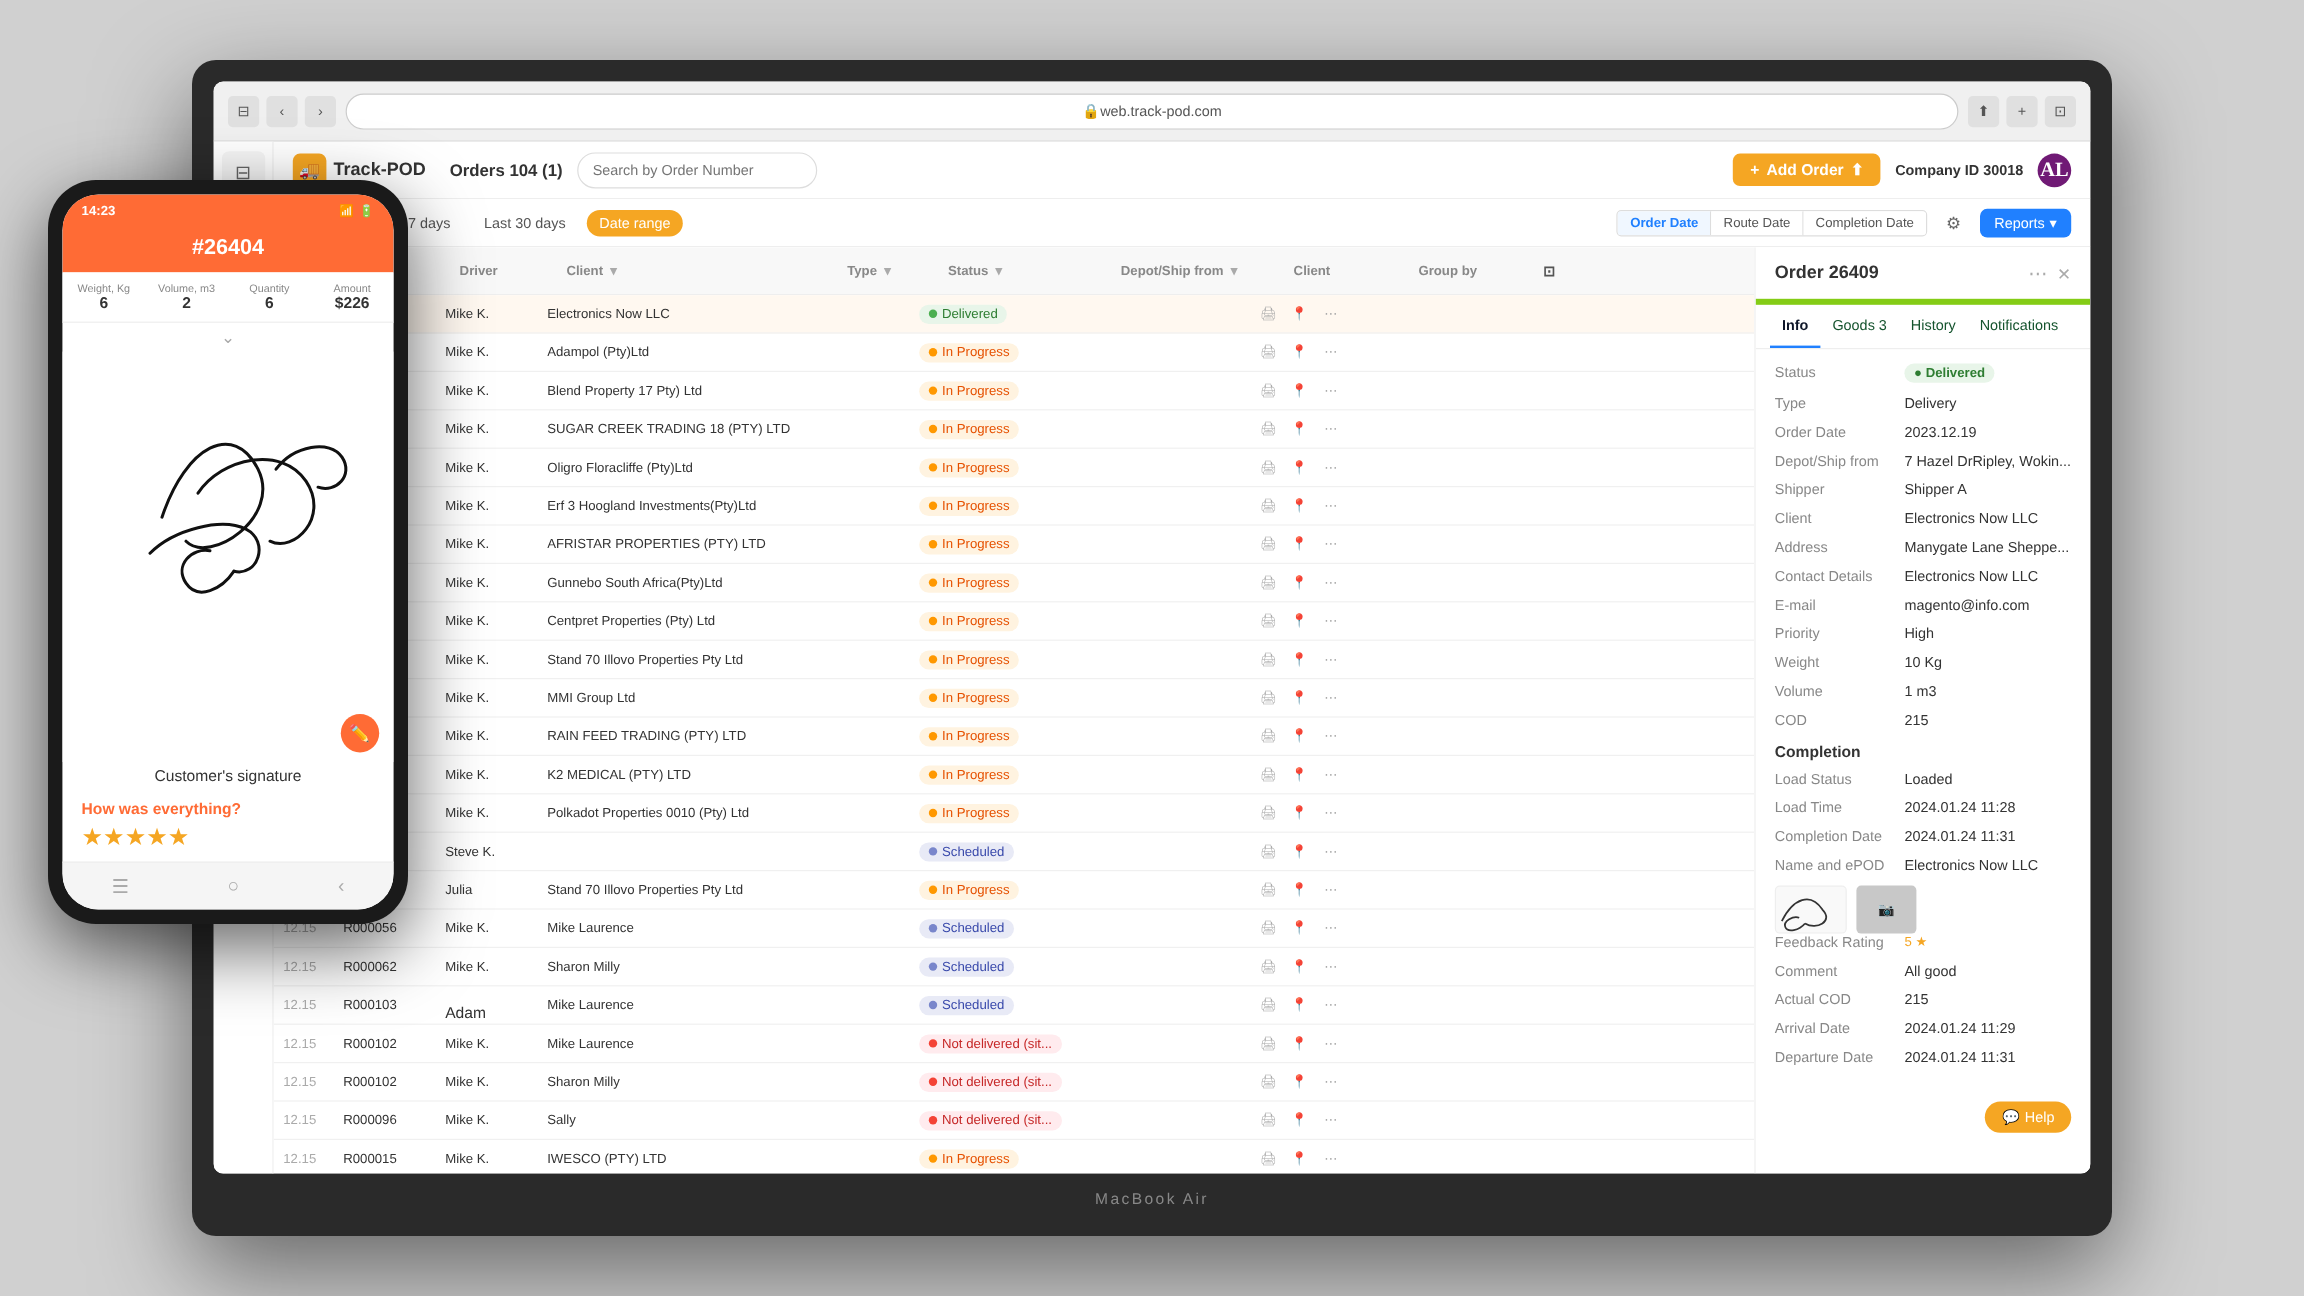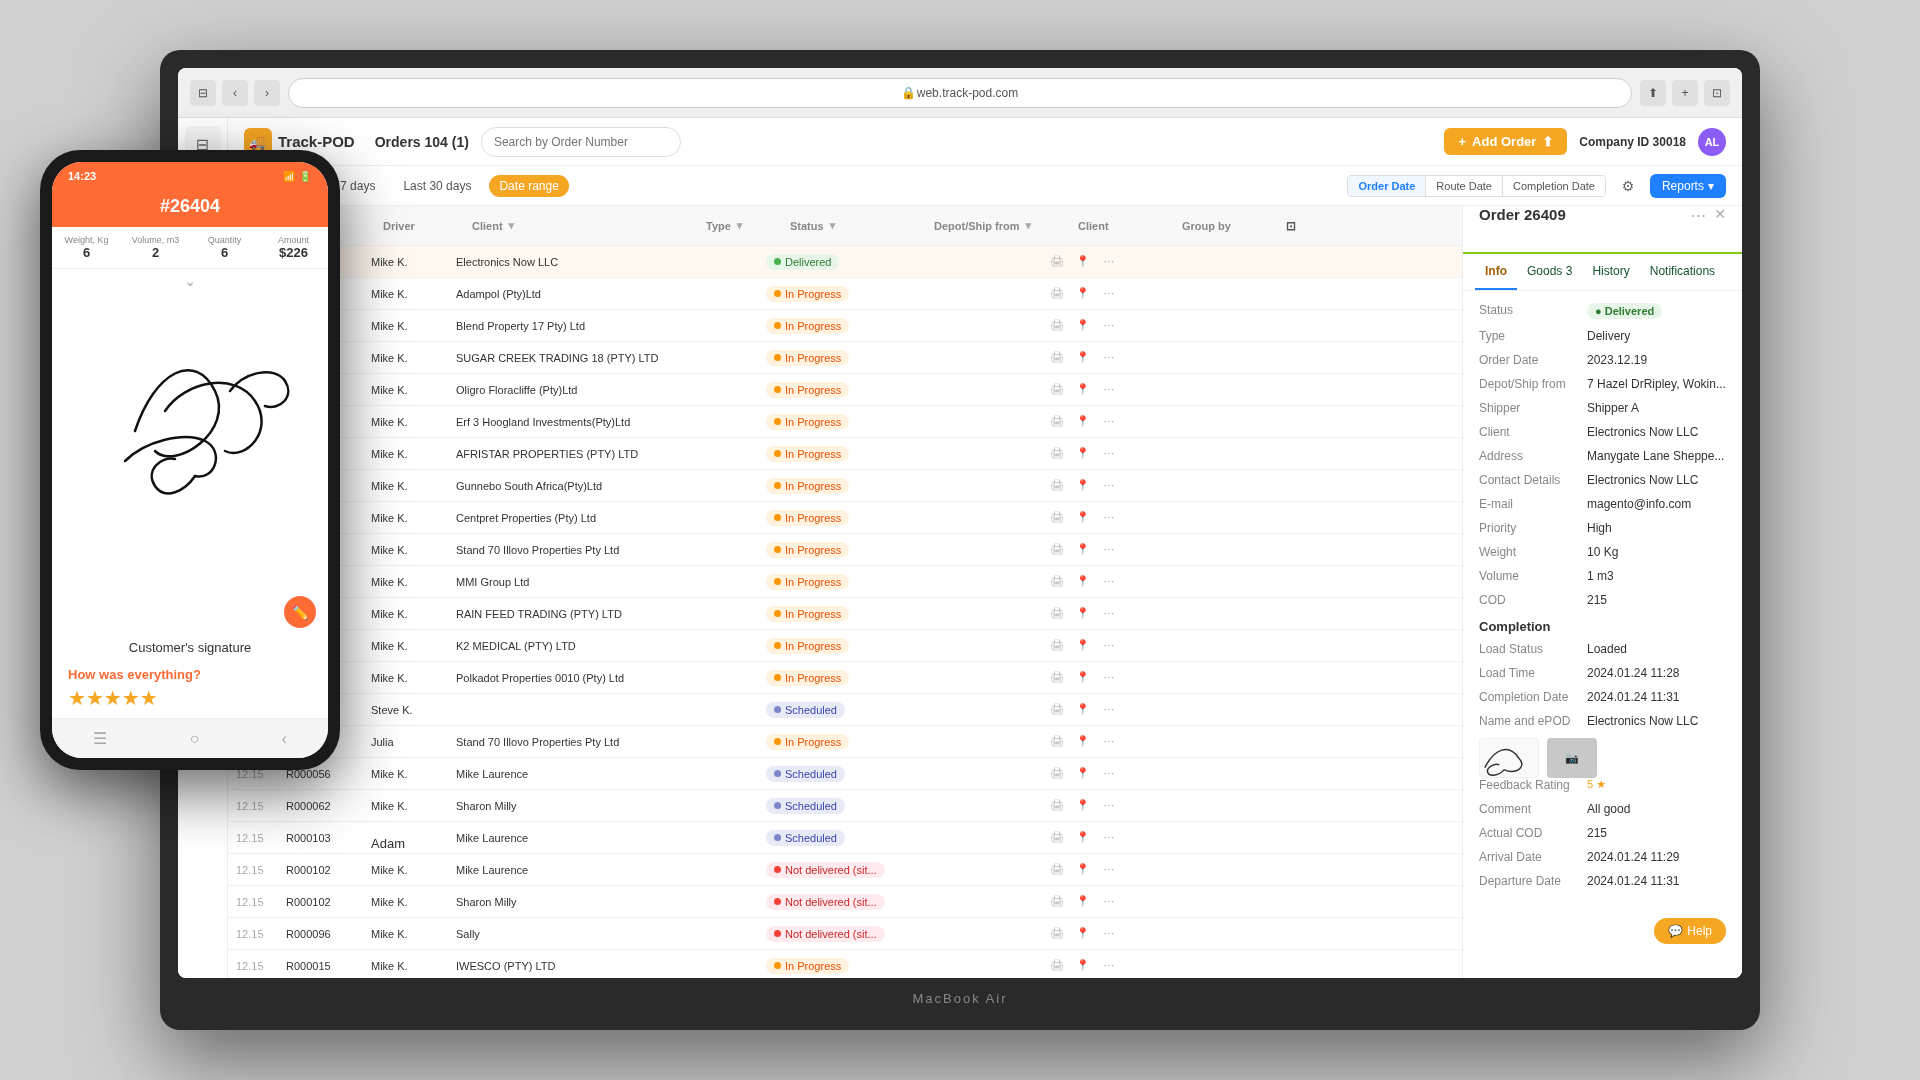--- a/index.html
+++ b/index.html
@@ -179,28 +179,29 @@
       font-size: 13px;
       font-weight: 600;
       cursor: pointer;
       display: flex;
       align-items: center;
       gap: 6px;
     }
     .avatar {
       width: 28px;
       height: 28px;
-      background: #8b5cf6;
+      background: #701a75;
       border-radius: 50%;
       display: flex;
       align-items: center;
       justify-content: center;
       color: white;
-      font-size: 11px;
+      font-size: 17px;
       font-weight: bold;
+      font-family: Liberation Serif, serif;
     }
     .spacer { flex: 1; }
 
     
     .filter-bar {
       height: 40px;
       background: #fff;
       border-bottom: 1px solid #eee;
       display: flex;
       align-items: center;
@@ -355,22 +356,23 @@
       width: 280px;
       border-left: 1px solid #eee;
       display: flex;
       flex-direction: column;
       background: #fff;
       overflow-y: auto;
     }
     .panel-header {
       height: 48px;
       display: flex;
+      align-items: center;
       padding: 0 16px;
-      border-bottom: 2px solid #84cc16;
+      border-bottom: 5px solid #84cc16;
       gap: 8px;
     }
     .panel-title {
       font-size: 15px;
       font-weight: 700;
       color: #333;
       flex: 1;
     }
     .panel-close {
       cursor: pointer;
@@ -388,21 +390,21 @@
       padding: 0 12px;
     }
     .panel-tab {
       padding: 10px 10px;
       font-size: 12px;
       cursor: pointer;
       color: #14532d;
       border-bottom: 2px solid transparent;
     }
     .panel-tab.active {
-      color: #a16207;
+      color: #0f172a;
       border-bottom-color: #2080ff;
       font-weight: 600;
     }
     .panel-body {
       padding: 12px 16px;
       font-size: 12px;
     }
     .info-row {
       display: flex;
       margin-bottom: 10px;

